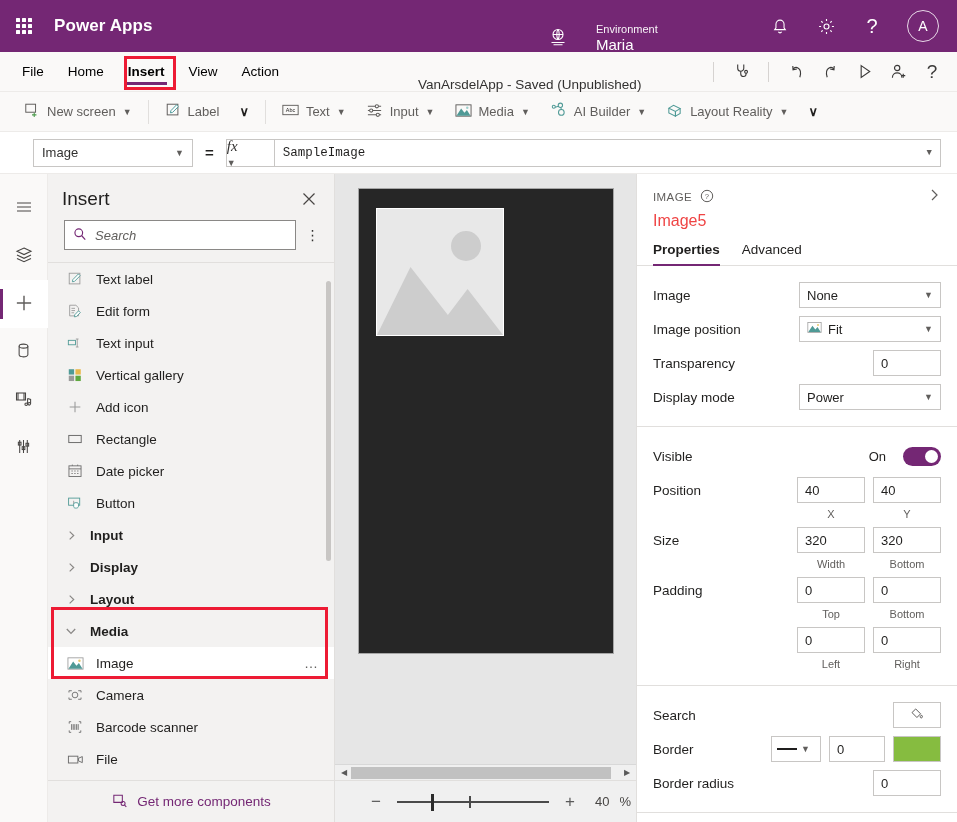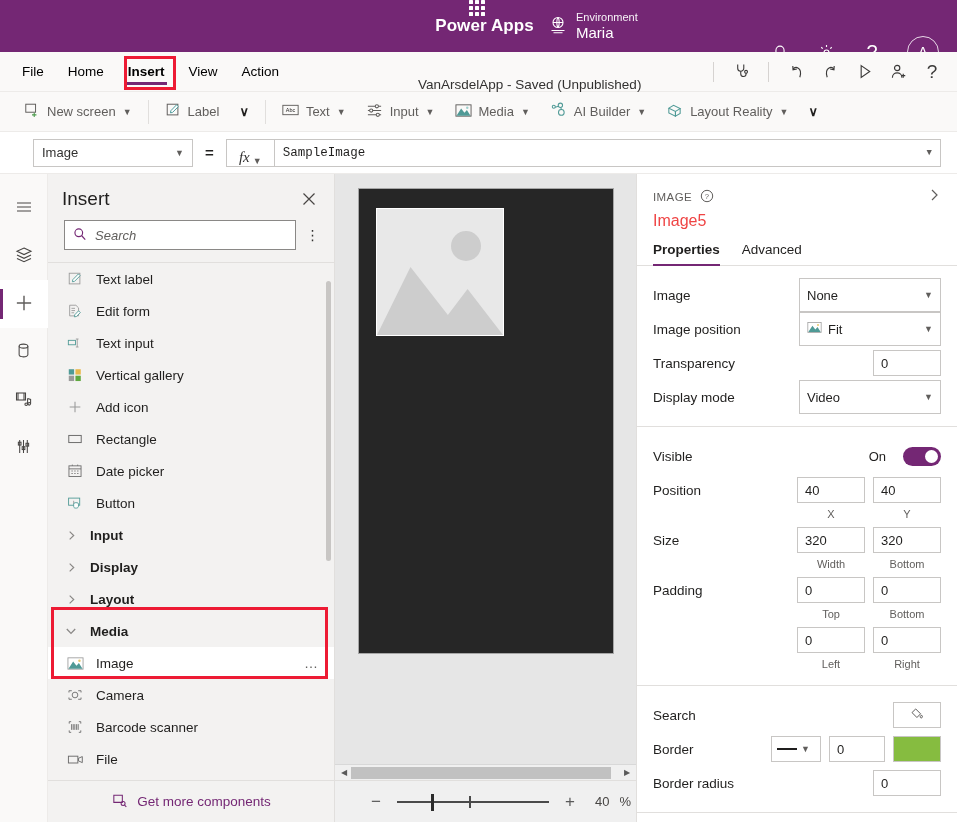--- a/index.html
+++ b/index.html
@@ -12,29 +12,28 @@
     background: #ffffff;
     overflow: hidden;
     position: relative;
   }
 
   
   .header {
     height: 52px; background: #742774; color:#fff;
     display:flex; align-items:center; padding:0 14px 0 10px;
     position:relative;
-    flex-direction:column;
   }
   .waffle { width:28px; height:28px; display:flex; align-items:center; justify-content:center; cursor:pointer; }
   .waffle-grid { display:grid; grid-template-columns:repeat(3,4px); grid-template-rows:repeat(3,4px); gap:2px; }
   .waffle-grid i { background:#fff; width:4px; height:4px; border-radius:0.5px; display:block; }
   .brand { font-size:17px; font-weight:bold; margin-left:16px; letter-spacing:0.1px; }
   .env {
-    position:absolute; left:548px; top:0; height:52px;
-    display:flex; align-items:center; gap:8px; cursor:pointer;
+    position:absolute; left:548px; top:12px; height:52px;
+    display:flex; align-items:center; gap:28px; cursor:pointer;
   }
   .env-text { line-height:1.15; }
   .env-label { font-size:11px; opacity:.95; display:block; }
   .env-name { font-size:15px; display:block; margin-top:1px; }
   .hdr-right { margin-left:auto; display:flex; align-items:center; gap:24px; padding-right:4px; }
   .hdr-icon { width:22px; height:22px; display:flex; align-items:center; justify-content:center; cursor:pointer; color:#fff; }
   .avatar {
     width:32px; height:32px; border-radius:50%; border:1px solid #e8d8e8;
     display:flex; align-items:center; justify-content:center; font-size:14px; cursor:pointer;
   }
@@ -83,21 +82,21 @@
   }
   .prop-select {
     width:160px; height:28px; border:1px solid #c8c6c4; background:#fff;
     display:flex; align-items:center; padding:0 8px; font-size:13px; color:#323130;
     cursor:pointer;
   }
   .prop-select .chev { margin-left:auto; }
   .eq { font-size:15px; font-weight:bold; margin:0 12px; color:#201f1e; }
   .fx-box {
     width:48px; height:28px; border:1px solid #c8c6c4; border-right:none; background:#fff;
-    display:flex; align-items:flex-end; justify-content:center; gap:3px; cursor:pointer;
+    display:flex; align-items:flex-start; justify-content:center; gap:3px; cursor:pointer;flex-direction:column;
   }
   .fx-italic { font-style:italic; font-family:"Liberation Serif", serif; font-size:15px; }
   .formula-input {
     flex:1; height:28px; border:1px solid #c8c6c4; background:#fff;
     display:flex; align-items:center; padding:0 8px;
     font-family:"Liberation Mono", monospace; font-size:12.5px; color:#201f1e;
     cursor:text;
   }
   .formula-input .chev { margin-left:auto; }
 
@@ -197,21 +196,21 @@
   .pr-tabs { display:flex; gap:22px; padding:12px 16px 0 16px; border-bottom:1px solid #e1dfdd; }
   .pr-tab { padding-bottom:8px; font-size:13.5px; color:#201f1e; cursor:pointer; position:relative; }
   .pr-tab.active { font-weight:bold; }
   .pr-tab.active::after { content:""; position:absolute; left:0; right:0; bottom:-1px; height:2.5px; background:#742774; }
   .pr-sec { padding:12px 16px 12px 16px; border-bottom:1px solid #e1dfdd; }
   .pr-row { display:flex; align-items:center; min-height:34px; }
   .pr-lbl { font-size:13.5px; color:#201f1e; flex:1; }
   .pr-ctrl { display:flex; gap:8px; }
   .pr-dd {
     width:142px; height:26px; border:1px solid #c8c6c4; background:#fff;
-    display:flex; align-items:center; gap:6px; padding:16px 7px; font-size:13px; color:#201f1e;
+    display:flex; align-items:center; gap:6px; padding:8px 7px; font-size:13px; color:#201f1e;
     cursor:pointer;
   }
   .pr-dd .chev { margin-left:auto; }
   .pr-num {
     width:68px; height:26px; border:1px solid #c8c6c4; background:#fff;
     display:flex; align-items:center; padding:0 7px; font-size:13px; color:#201f1e; cursor:text;
   }
   .pr-sublbls { display:flex; justify-content:flex-end; gap:8px; margin-top:1px; margin-bottom:3px; }
   .pr-sub { width:68px; text-align:center; font-size:11px; color:#605e5c; }
   .toggle {
@@ -760,21 +759,21 @@
       </div>
       <div class="pr-row">
         <div class="pr-lbl">Transparency</div>
         <div class="pr-right">
           <div class="pr-num">0</div>
         </div>
       </div>
       <div class="pr-row">
         <div class="pr-lbl">Display mode</div>
         <div class="pr-dd">
-          <span>Video</span>
+          <span>Power</span>
           <span class="chev">▼</span>
         </div>
       </div>
     </div>
 
     <div class="pr-sec">
       <div class="pr-row">
         <div class="pr-lbl">Visible</div>
         <div class="pr-right">
           <span class="on-lbl">On</span>

